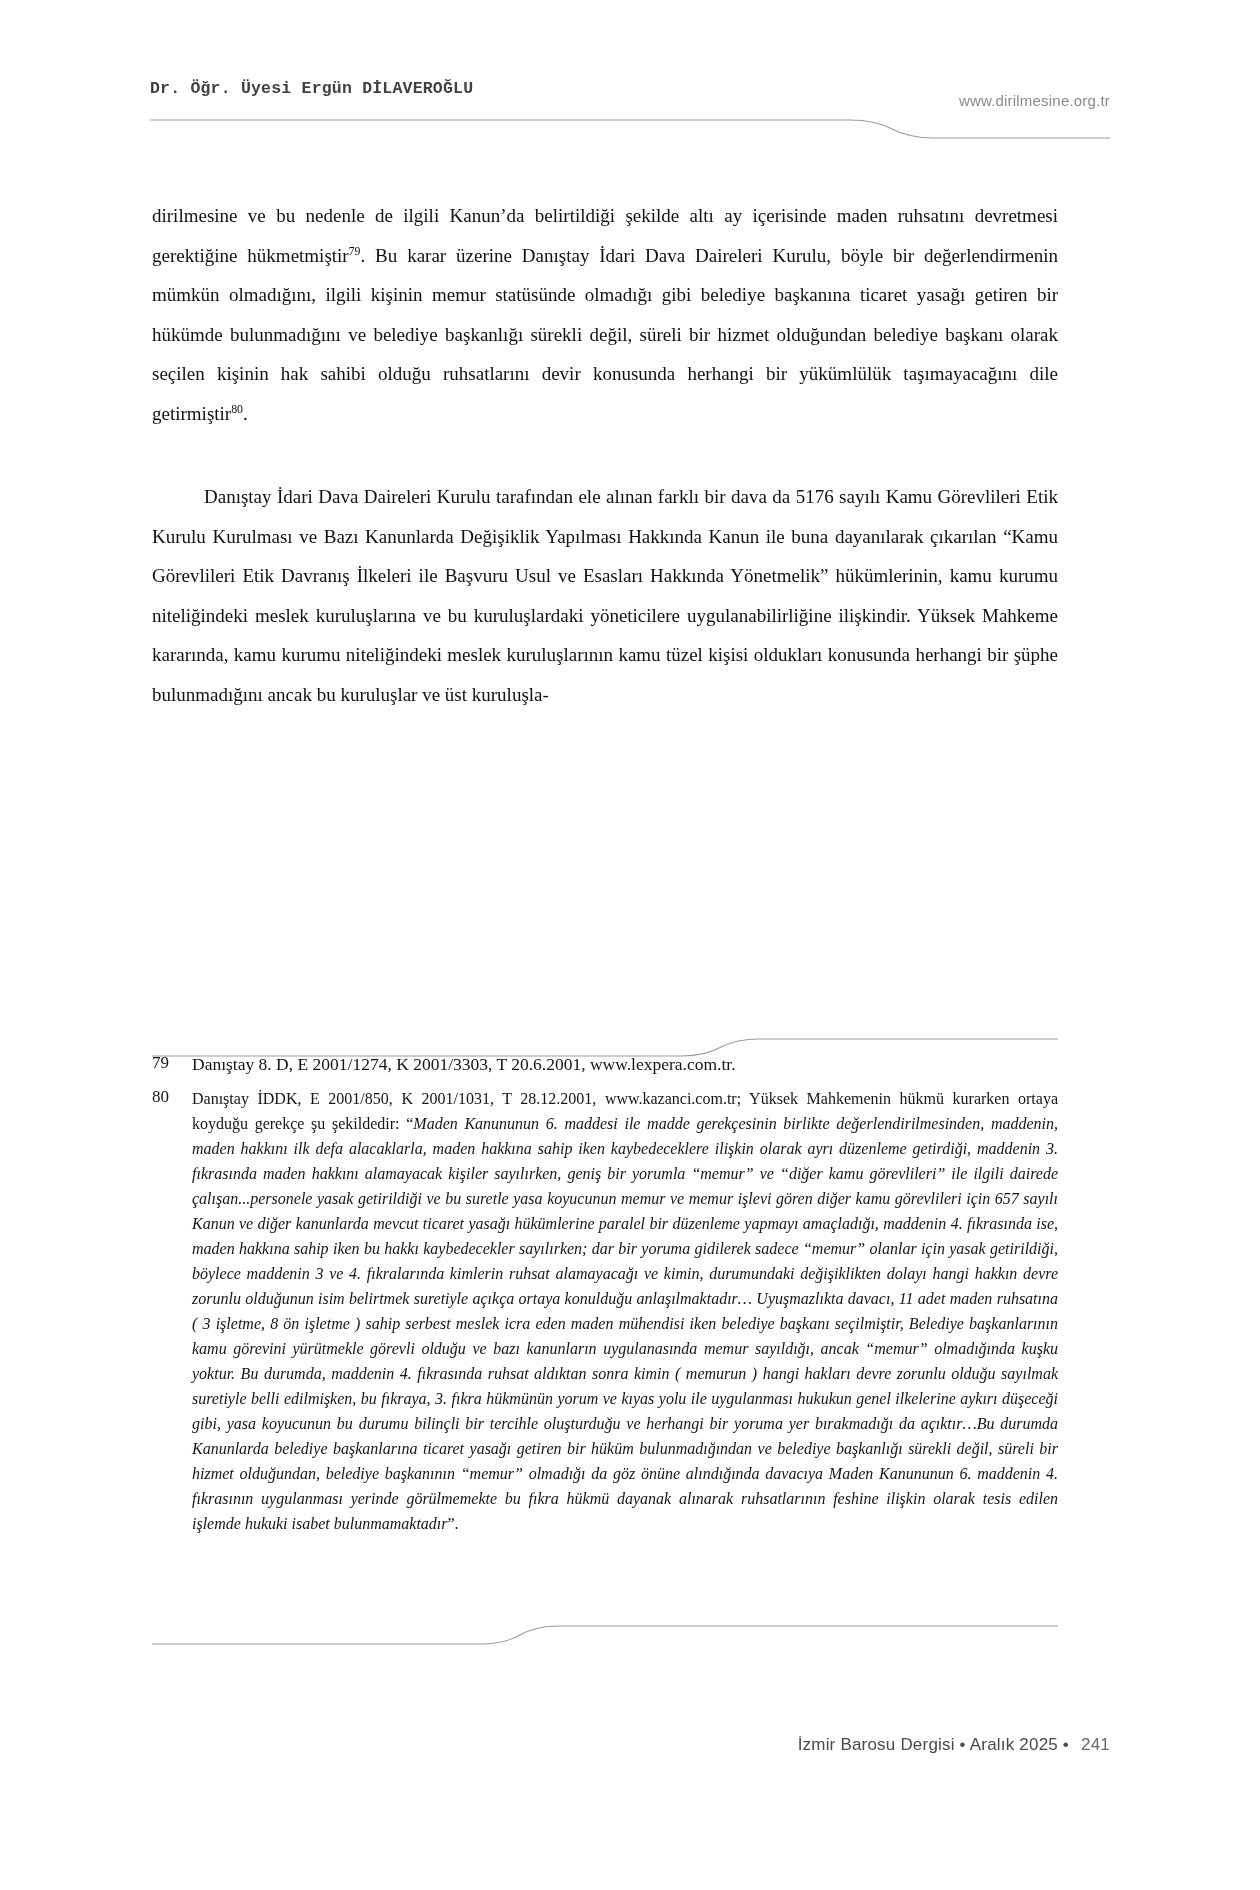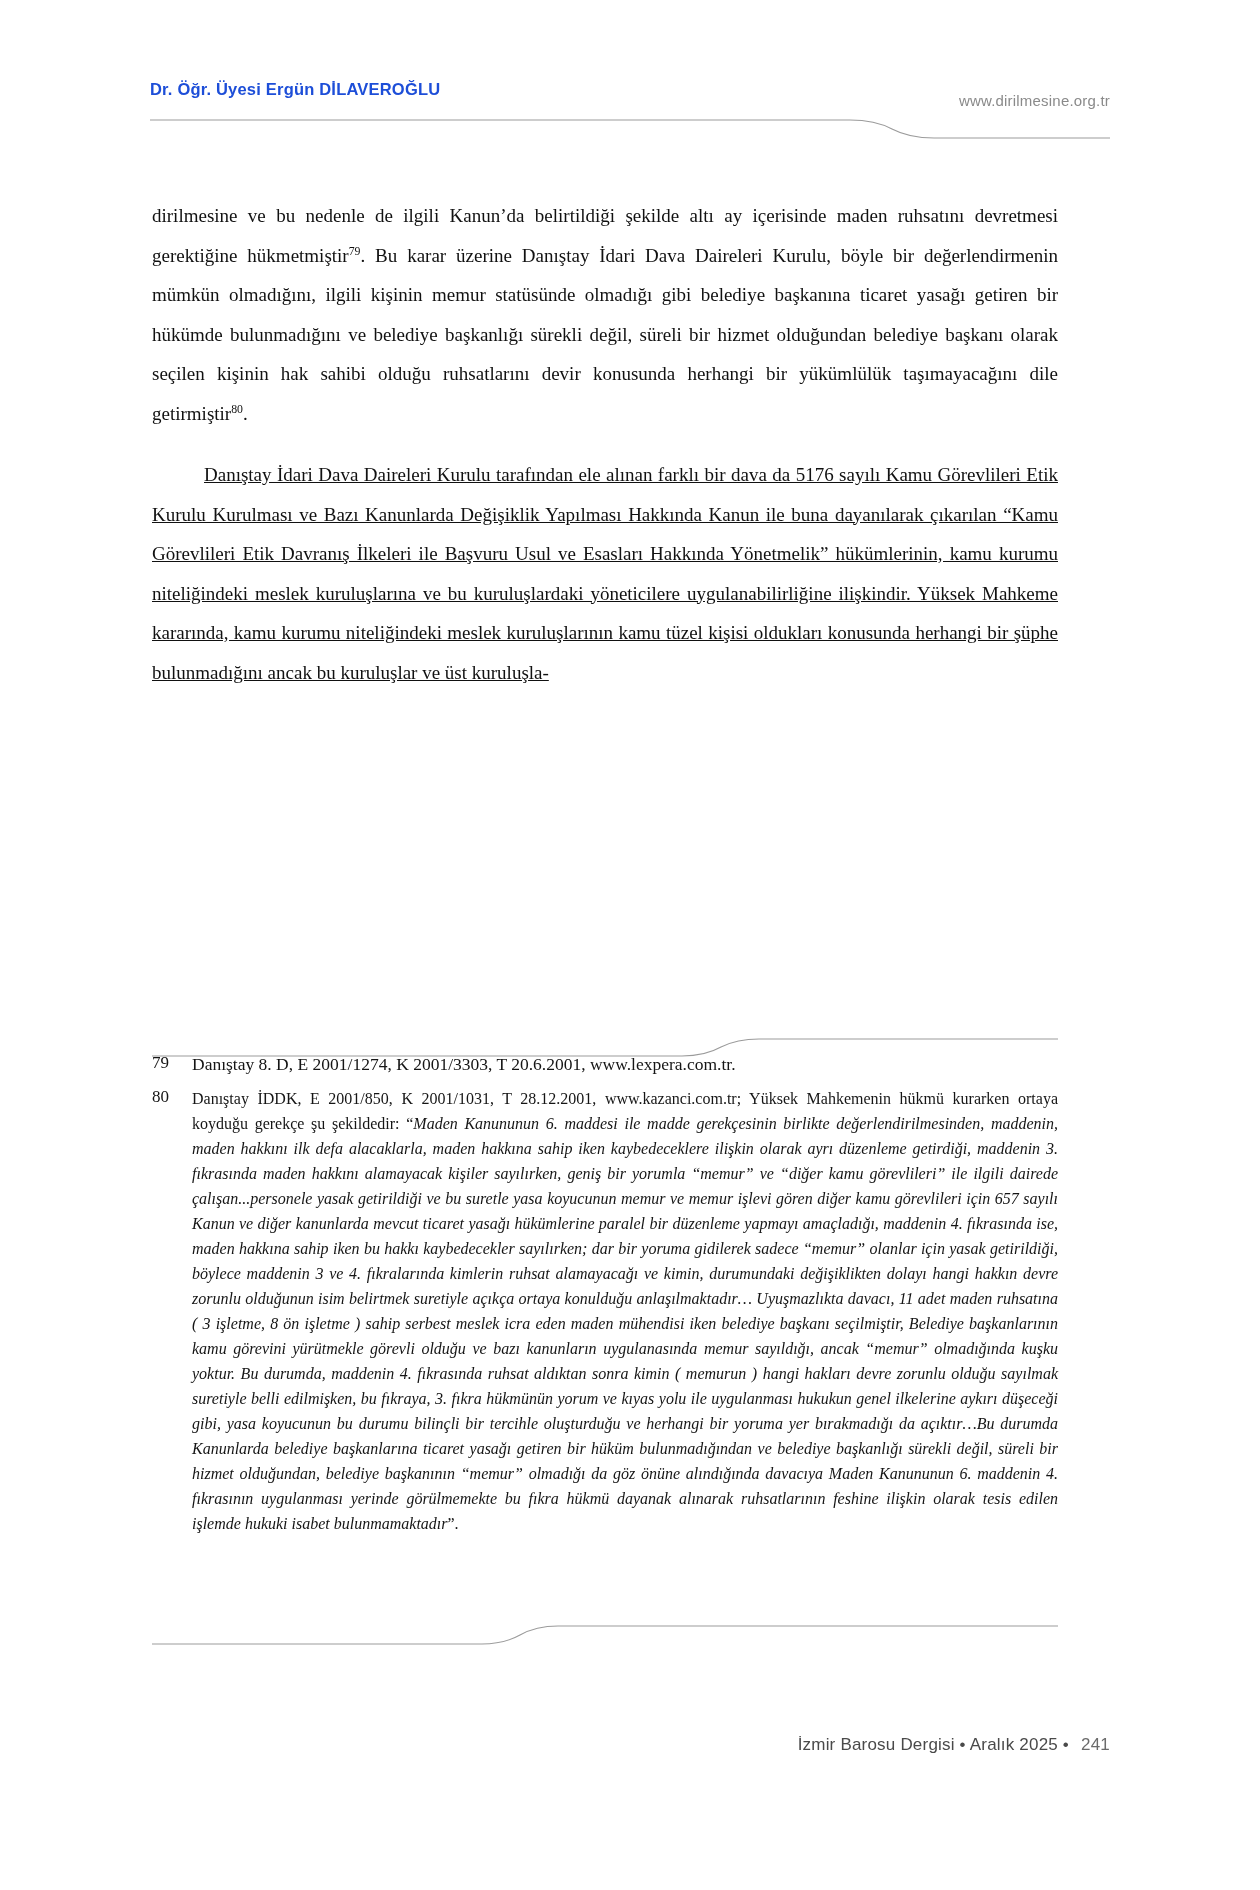--- a/index.html
+++ b/index.html
@@ -26,25 +26,25 @@
 
   
   .header {
     position: absolute;
     left: 150px;
     top: 78px;
     width: 960px;
     height: 90px;
   }
   .header-author {
-    font-family: Liberation Sans, sans-serif;
+    font-family: Liberation Mono, monospace;
     font-weight: bold;
     font-size: 16.5px;
     letter-spacing: 0.2px;
-    color: #1d4ed8;
+    color: #404040;
     line-height: 1.35;
   }
   .header-title {
     font-family: "Liberation Sans", sans-serif;
     font-size: 19px;
     color: #565656;
     line-height: 1.4;
     margin-top: 2px;
     letter-spacing: 0.1px;
   }
@@ -76,22 +76,21 @@
     font-size: 19px;
     line-height: 39.5px;
     text-align: justify;
     color: #111;
   }
   .body-text p {
     margin: 0;
   }
   .body-text p.indent {
     text-indent: 52px;
-    margin-top: 22px;
-    text-decoration: underline;
+    margin-top: 44px;
   }
   sup {
     font-size: 0.62em;
     vertical-align: super;
     line-height: 0;
   }
 
   
   .foot-rule {
     position: absolute;

